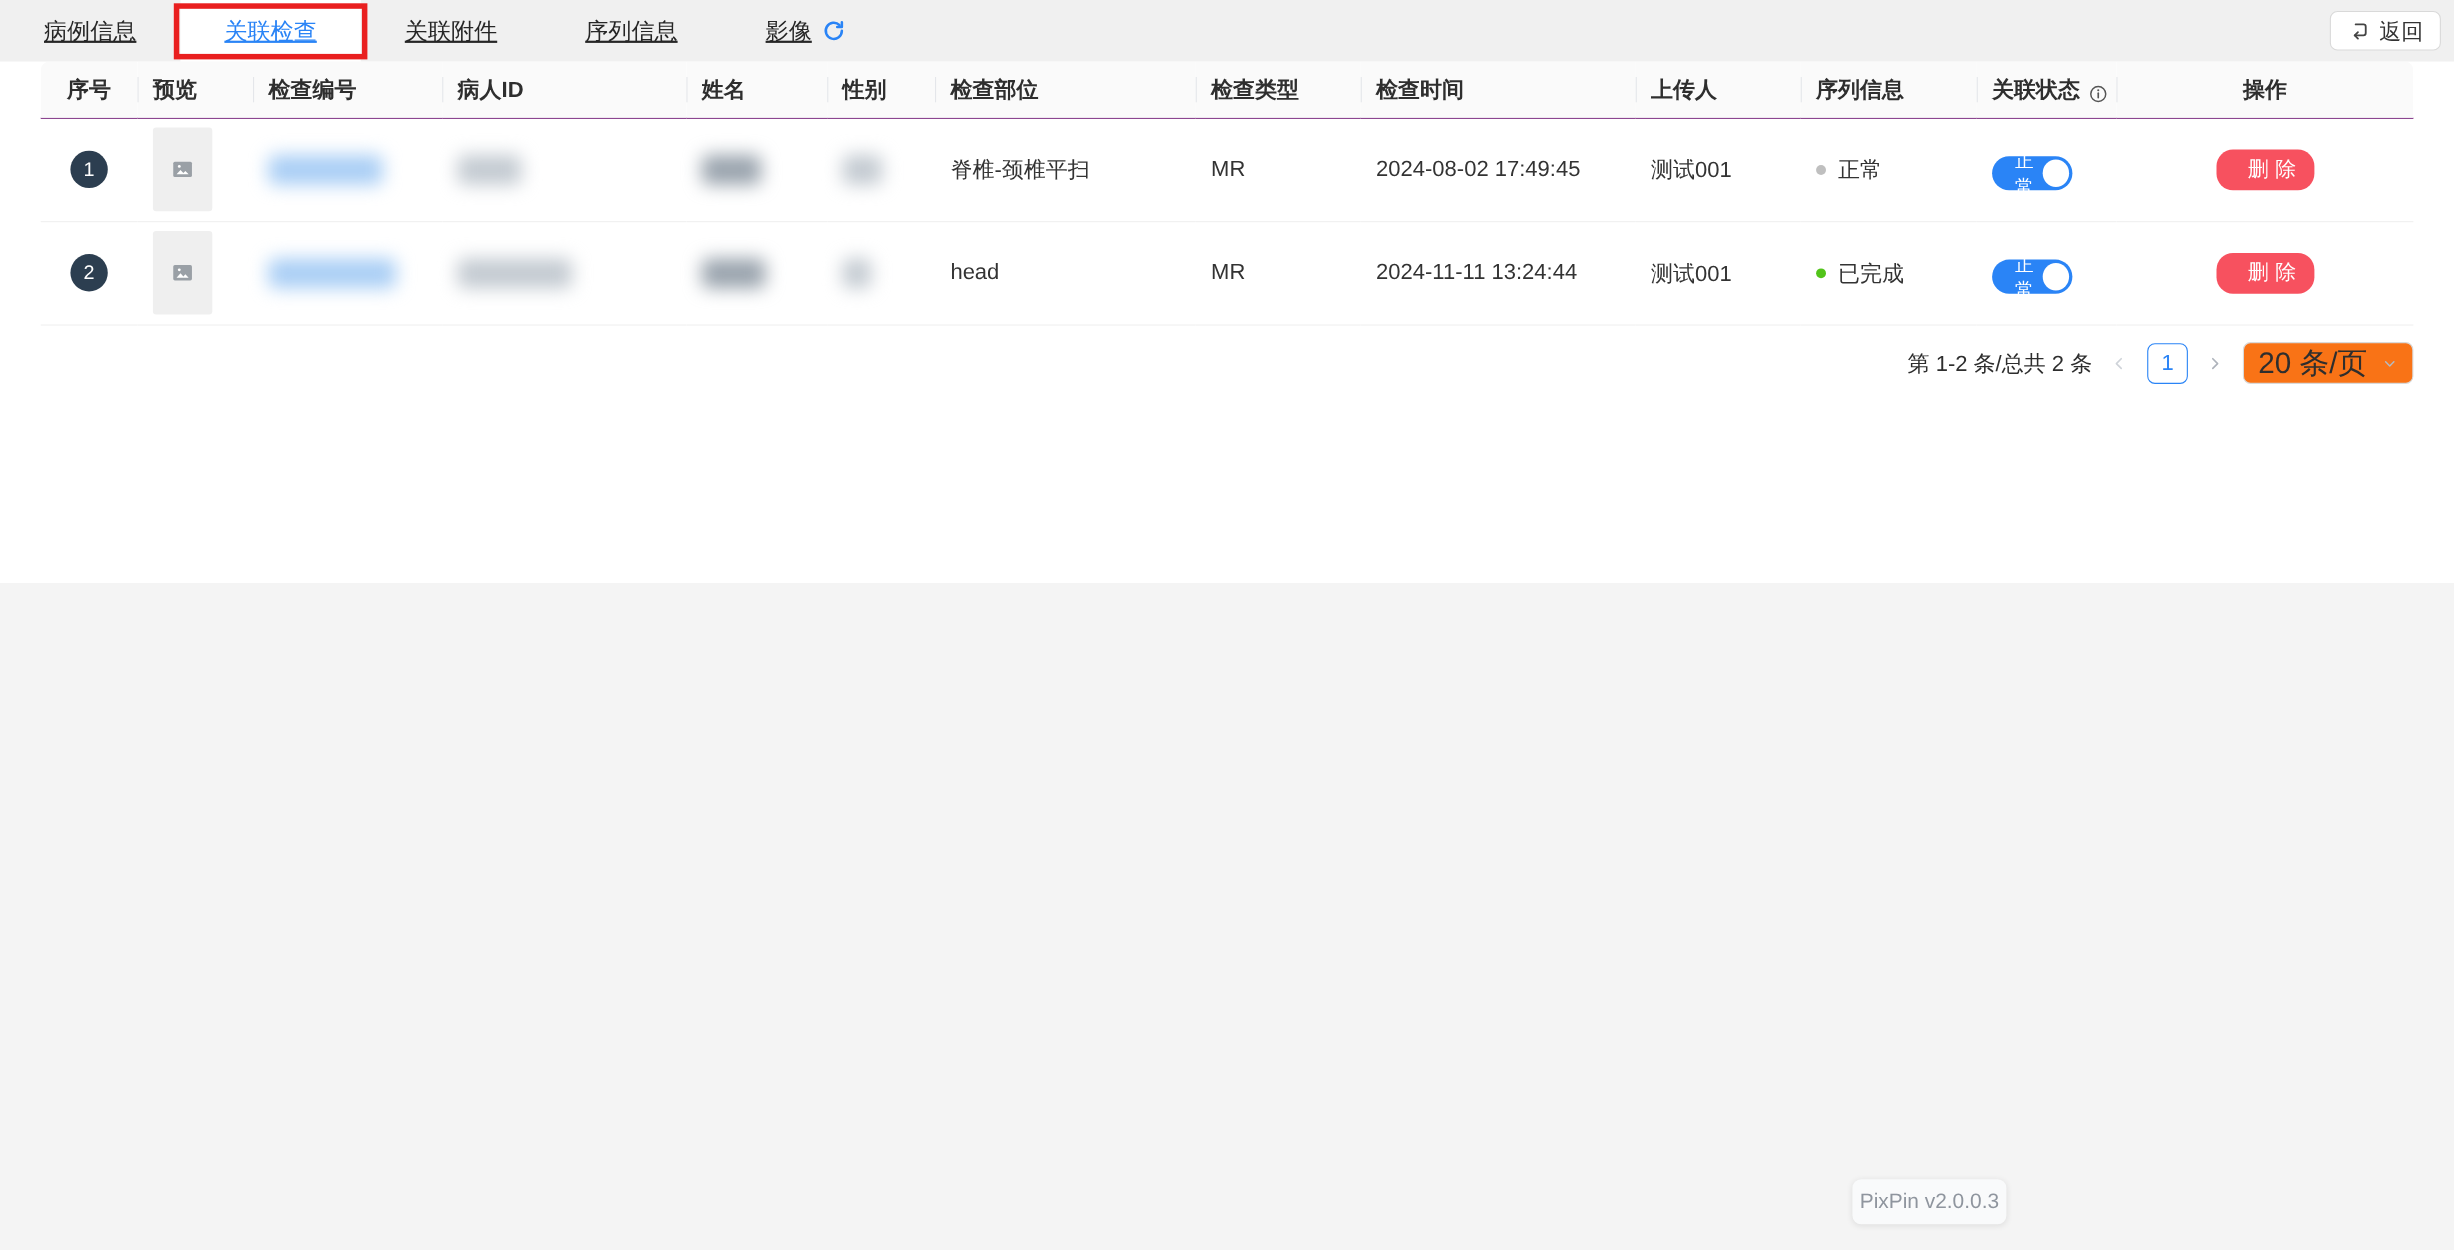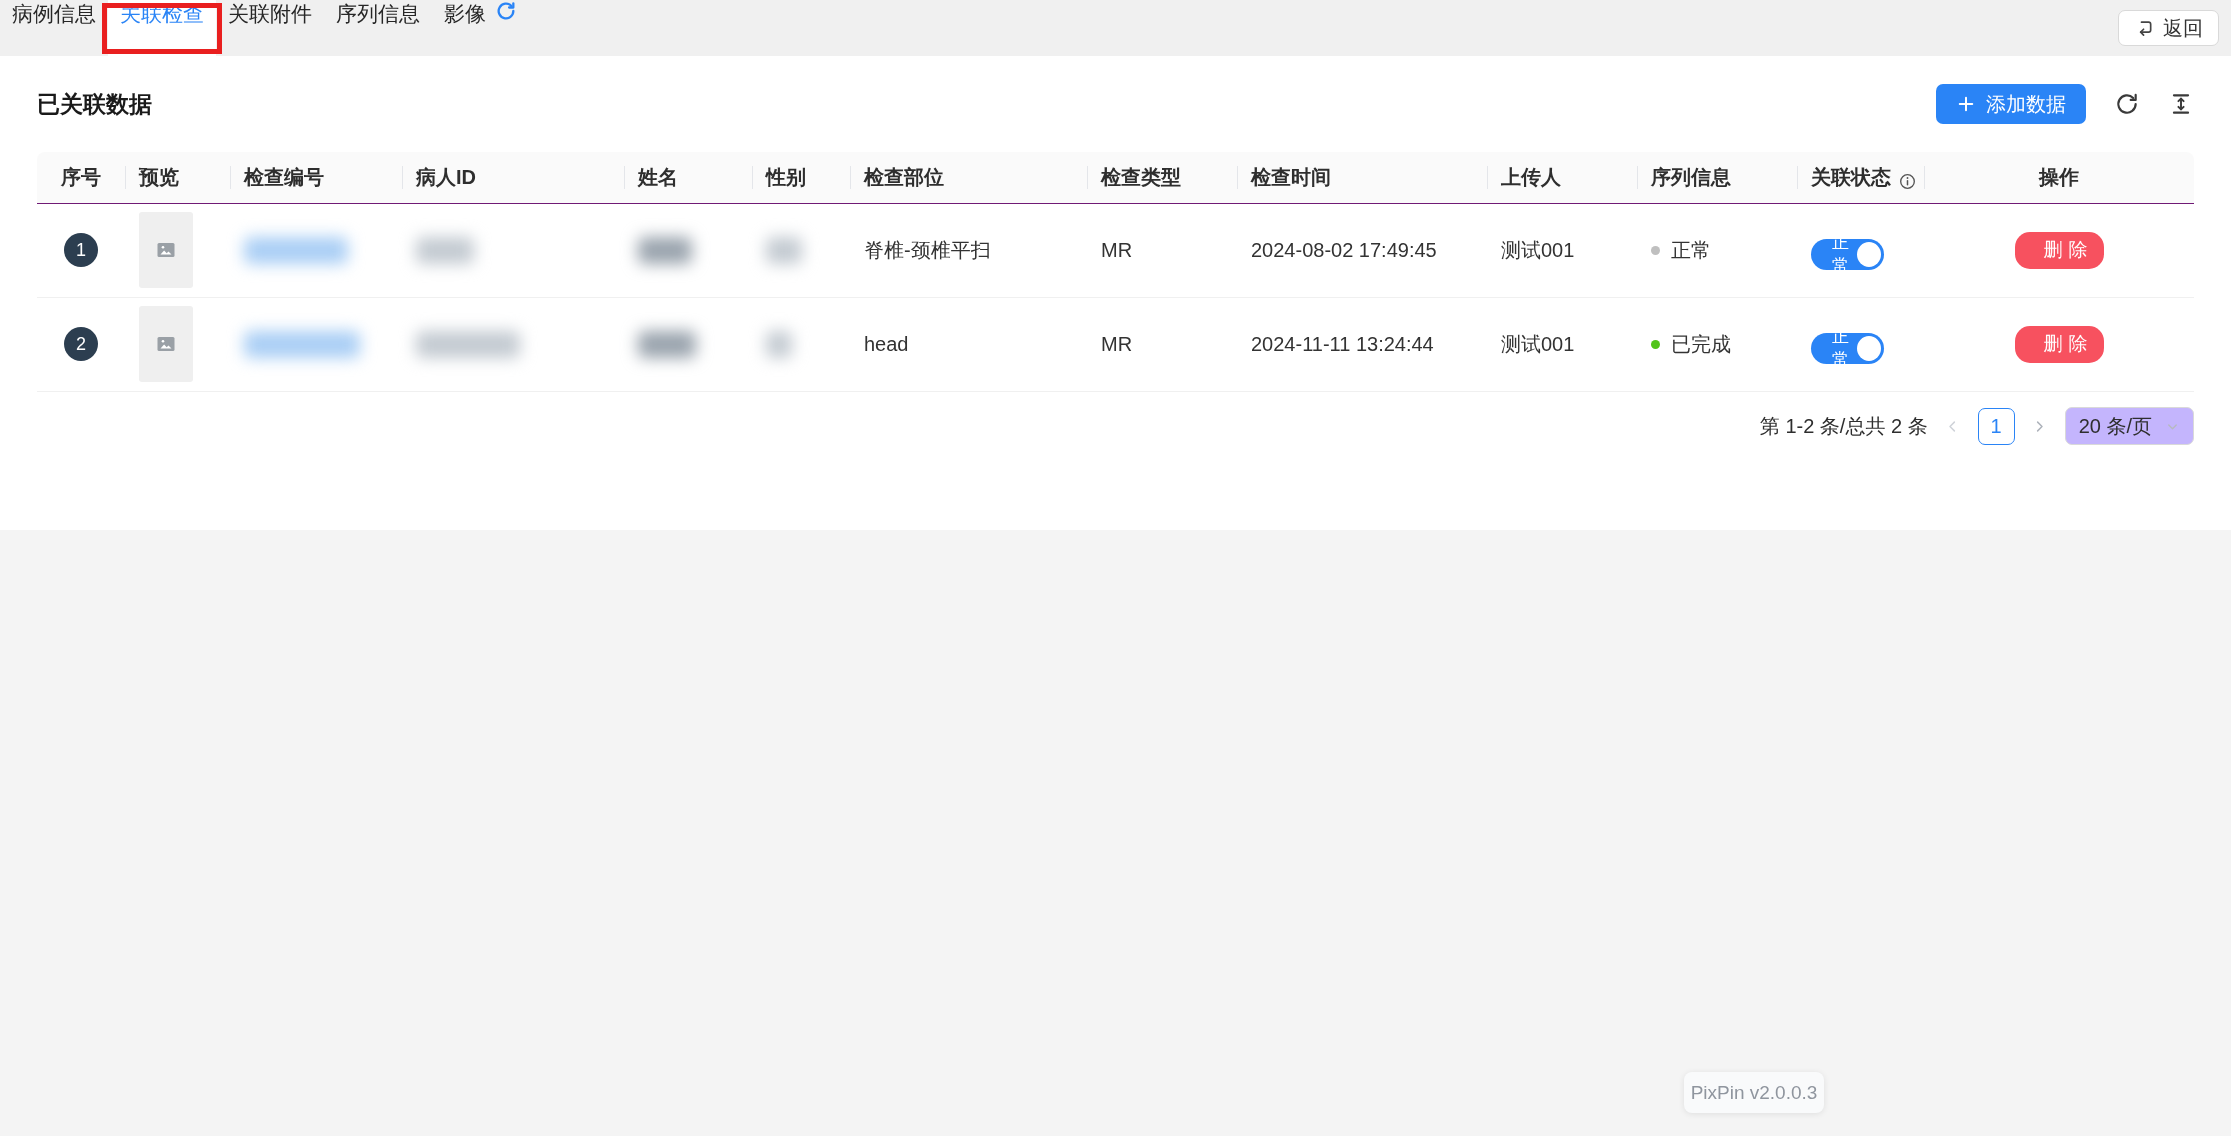--- a/index.html
+++ b/index.html
@@ -5,22 +5,22 @@
   * { box-sizing: border-box; margin: 0; padding: 0; }
   html,body { background:#f4f4f4; }
   #app {
     position: relative; width: 2231px; height: 1136px;
     background: #f4f4f4; overflow: hidden;
     font-family: "Liberation Sans", sans-serif; color: #333;
   }
   
   .tabbar { position:absolute; top:0; left:0; width:100%; height:56px;
             background:#f0f0f0; display:flex; align-items:stretch; }
-  .tab { padding:0 12px; display:flex; gap:9px;
-         font-size:21px; color:#262626; cursor:pointer; white-space:nowrap; }
+  .tab { padding:0 40px; display:flex; align-items:center; gap:9px;
+         font-size:21px; color:#262626; cursor:pointer; white-space:nowrap;text-decoration:underline; }
   .tab.active { background:#fff; color:#2a84f6; position:relative; }
   .annotation-box { position:absolute; left:-6px; right:-6px; top:3px; bottom:2px;
                     border:5px solid #e91f1f; pointer-events:none; }
   .back-btn { position:absolute; top:10px; right:12px; height:36px; padding:0 15px;
               background:#fff; border:1px solid #d9d9d9; border-radius:7px;
               display:flex; align-items:center; gap:9px; font-size:20px; color:#333; cursor:pointer; }
   
   .card { position:absolute; top:56px; left:0; width:100%; height:474px; background:#fff; }
   .alert { margin:26px 37px 0; height:44px; background:#f6ffed;
            border:1px solid #b7eb8f; border-radius:8px; display:flex; align-items:center;
@@ -63,23 +63,23 @@
   .del-btn { background:#f7515f; color:#fff; border:none; height:37px; padding:0 10px 0 29px;
              border-radius:15px; font-size:19px; letter-spacing:6px; cursor:pointer; }
   
   .pager { margin:0 37px; height:69px; display:flex; align-items:center;
            justify-content:flex-end; gap:15px; font-size:20px; color:#2e2e2e; }
   .pg-chevron { background:none; border:none; padding:0; width:20px; height:20px;
                 display:flex; align-items:center; justify-content:center; cursor:pointer; }
   .page-num { width:37px; height:37px; background:#fff; border:1px solid #2a84f6;
               border-radius:7px; color:#2a84f6; display:flex; align-items:center;
               justify-content:center; font-size:20px; cursor:pointer; }
-  .size-select { height:38px; background:#c4b5fd; border:1px solid #d9d9d9; border-radius:7px;
+  .size-select { height:38px; background:#f97316; border:1px solid #d9d9d9; border-radius:7px;
                  display:flex; align-items:center; gap:13px; padding:0 13px;
-                 font-size:20px; color:#2e2e2e; cursor:pointer; }
+                 font-size:27px; color:#2e2e2e; cursor:pointer; }
   
   .watermark { position:absolute; left:1684px; top:1072px; width:140px; height:41px;
                background:#f9fafb; border-radius:8px; box-shadow:0 1px 6px rgba(0,0,0,0.09);
                display:flex; align-items:center; justify-content:center;
                font-size:19px; color:#8f959e; }
 </style>
 </head>
 <body>
 
 <div id="app">
@@ -114,46 +114,20 @@
           <path d="M11.5 13.5 8 17l3.5 3.5" stroke="#444" stroke-width="2" stroke-linecap="round" stroke-linejoin="round"></path>
         </svg>
       </span>
       <span>返回</span>
     </button>
   </div>
 
   <div class="card">
 
 
-    <div class="section-row">
-      <span class="section-title">已关联数据</span>
-      <div class="section-actions">
-        <button class="add-btn" style="background-color: rgb(42, 132, 246);">
-          <span style="display:flex;">
-            <svg width="20" height="20" viewBox="0 0 24 24" fill="none">
-              <path d="M12 4.5v15M4.5 12h15" stroke="#fff" stroke-width="2.4" stroke-linecap="round"></path>
-            </svg>
-          </span>
-          <span>添加数据</span>
-        </button>
-        <button class="icon-btn">
-          <svg width="26" height="26" viewBox="0 0 24 24" fill="none">
-            <path d="M20 12a8 8 0 1 1-2.3-5.6" stroke="#3a3a3a" stroke-width="2" stroke-linecap="round"></path>
-            <path d="M20 3.6v4.6h-4.6" stroke="#3a3a3a" stroke-width="2" stroke-linecap="round" stroke-linejoin="round"></path>
-          </svg>
-        </button>
-        <button class="icon-btn">
-          <svg width="26" height="26" viewBox="0 0 24 24" fill="none">
-            <path d="M5.5 4h13M5.5 20h13" stroke="#3a3a3a" stroke-width="2" stroke-linecap="round"></path>
-            <path d="M12 7.2v9.6" stroke="#3a3a3a" stroke-width="1.8" stroke-linecap="round"></path>
-            <path d="M9.6 9.4 12 7l2.4 2.4M9.6 14.6 12 17l2.4-2.4" stroke="#3a3a3a" stroke-width="1.8" stroke-linecap="round" stroke-linejoin="round"></path>
-          </svg>
-        </button>
-      </div>
-    </div>
 
     <table>
       <colgroup>
         <col style="width:88px">
           <col style="width:105px">
           <col style="width:172px">
         <col style="width:222px">
           <col style="width:128px">
           <col style="width:98px">
         <col style="width:237px">

